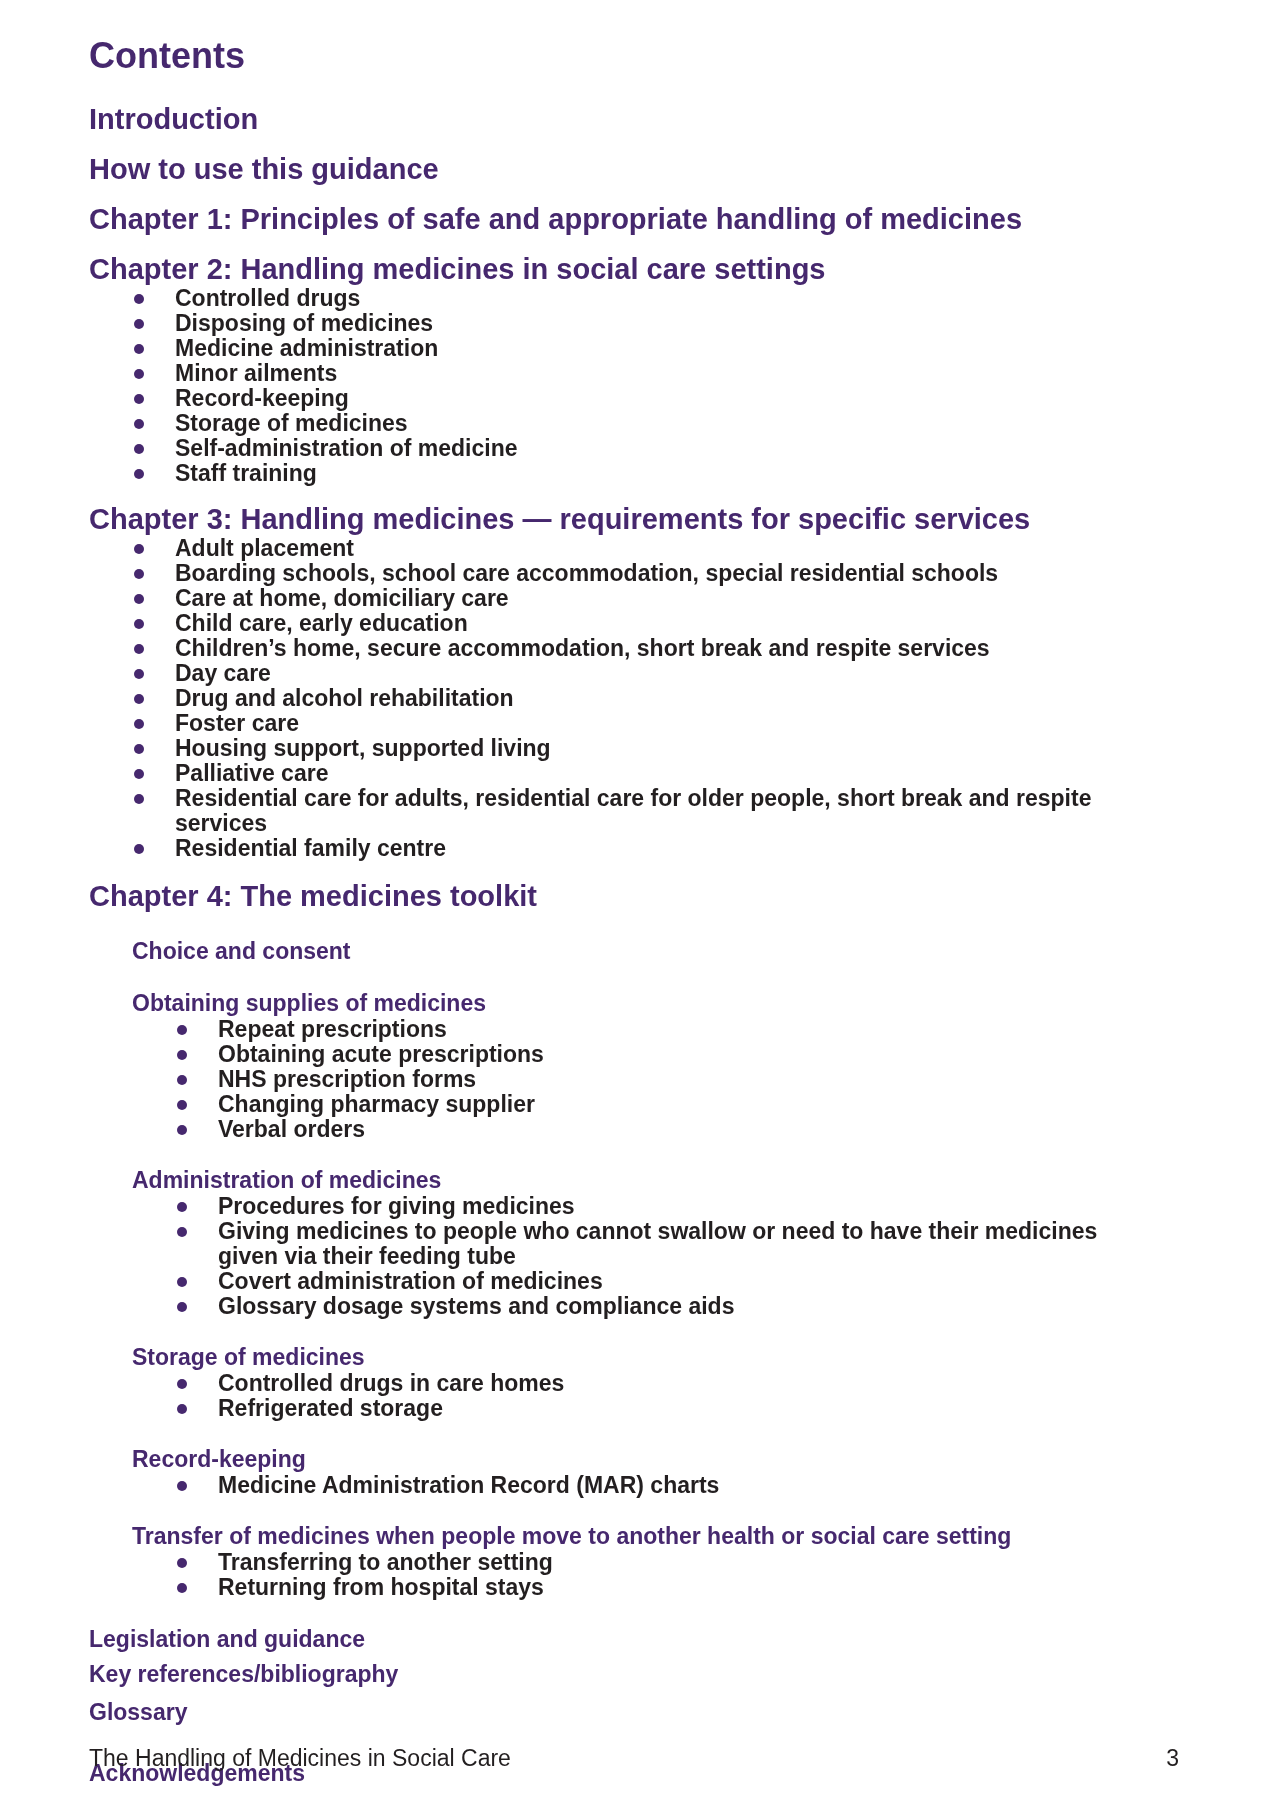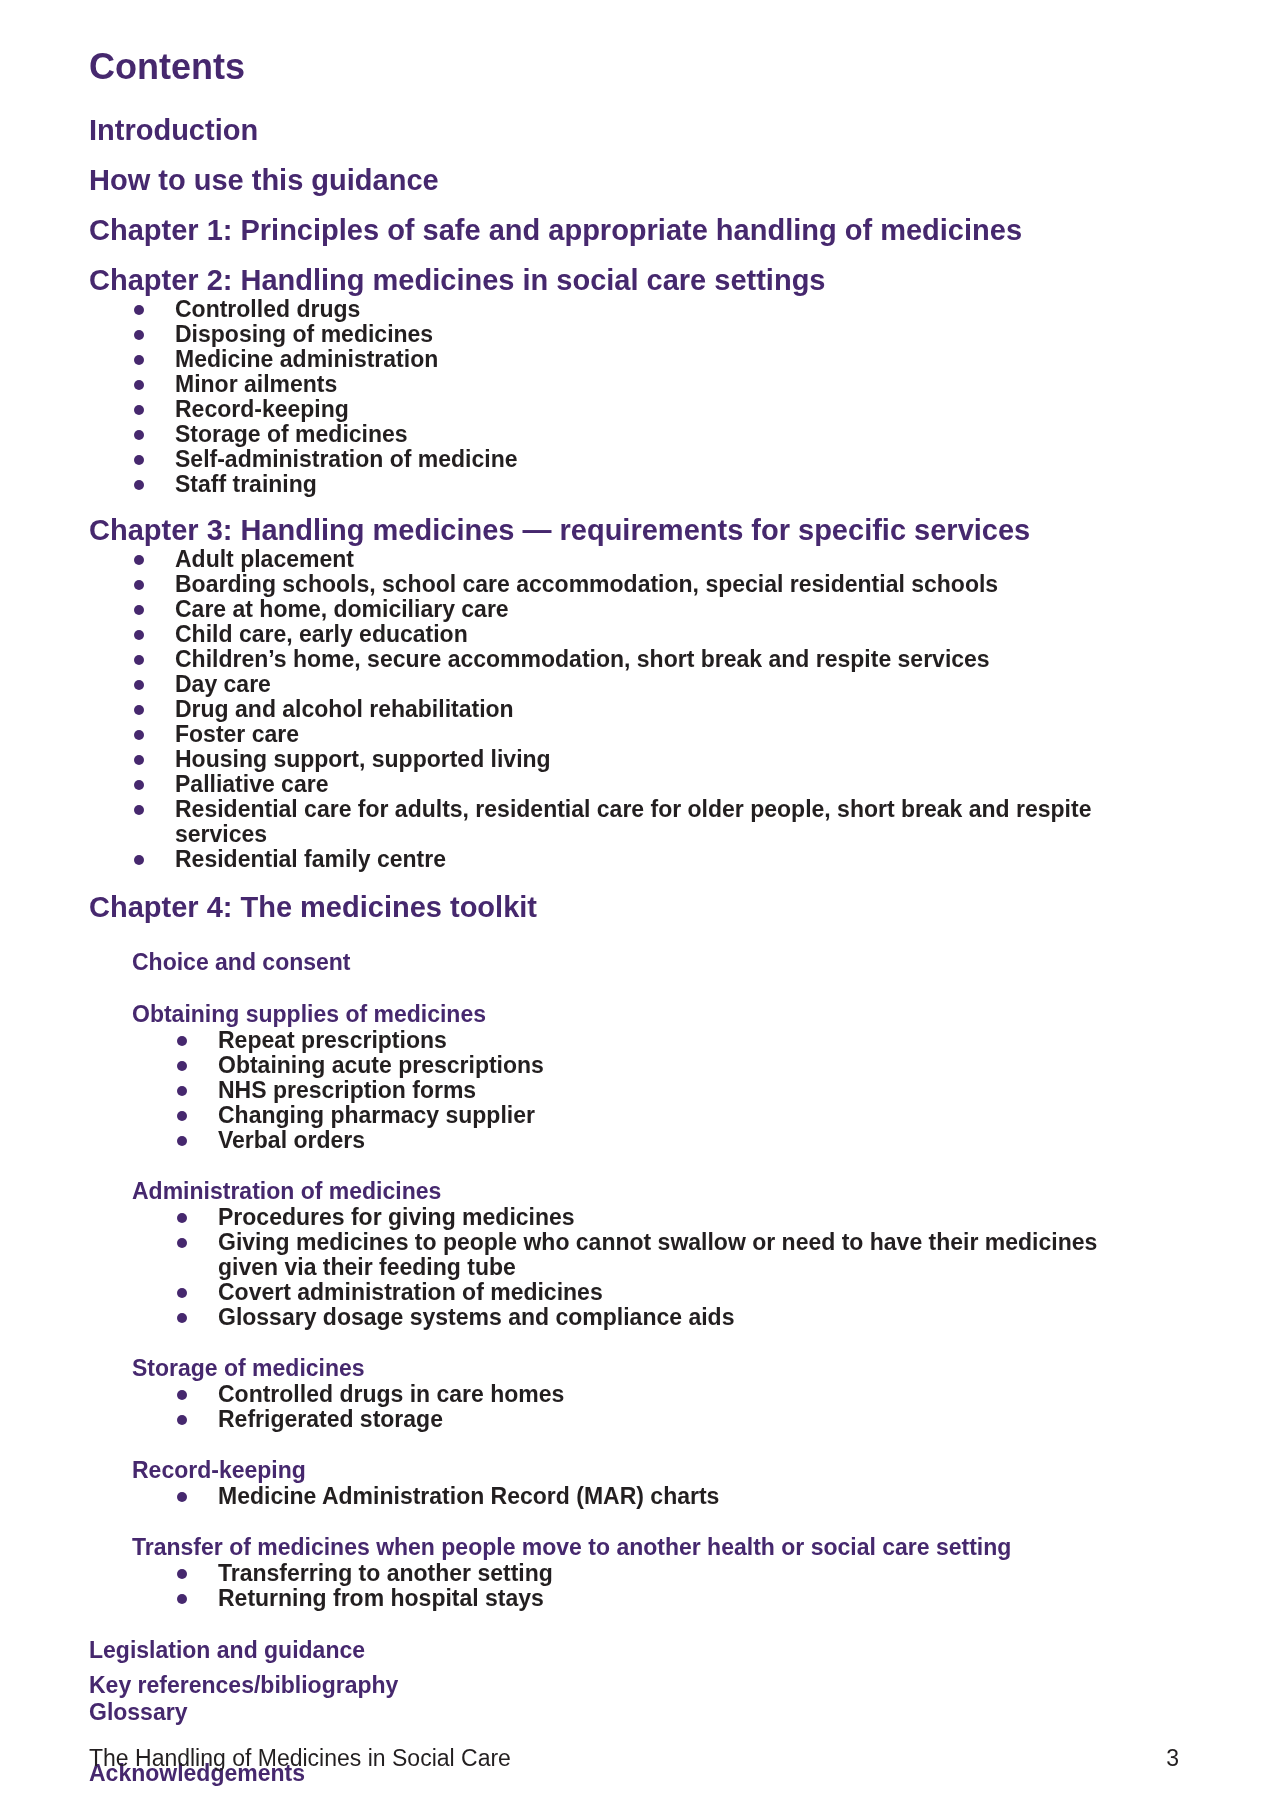--- a/index.html
+++ b/index.html
@@ -1,18 +1,18 @@
 <!DOCTYPE html>
 <html><head>
   <meta charset="utf-8">
   <style>
     html, body { margin: 0; padding: 0; background: #ffffff; }
     body { width: 1268px; height: 1800px; position: relative; overflow: hidden;
            font-family: "Liberation Sans", sans-serif; color: #231f20; }
-    .page { position: absolute; left: 89px; top: 45px; width: 1090px; }
+    .page { position: absolute; left: 89px; top: 34px; width: 1090px; }
     .purple { color: #46286e; }
     .title { font-size: 36px; font-weight: bold; margin: 0; line-height: 44px; }
     .h1 { font-size: 29px; font-weight: bold; margin: 0; line-height: 34px; }
     .h1.spaced { margin-top: 16px; }
     .h2 { font-size: 23px; font-weight: bold; margin: 0; line-height: 27px; }
     ul.bul { list-style: none; margin: 0; padding: 0; }
     ul.bul li { position: relative; font-size: 23px; line-height: 25px; padding-left: 86px; font-weight: bold; }
     ul.bul li::before { content: ""; position: absolute; left: 45px; top: 8px; width: 10px; height: 10px;
                         border-radius: 50%; background: #46286e; }
     .sub { margin-left: 43px; }
@@ -102,20 +102,20 @@
 
     <div class="h2 purple">Transfer of medicines when people move to another health or social care setting</div>
     <ul class="bul">
       <li>Transferring to another setting</li>
       <li>Returning from hospital stays</li>
     </ul>
   </div>
 
   <div class="h2 purple" style="margin-top:26px">Legislation and guidance</div>
   <div class="h2 purple" style="margin-top:8px">Key references/bibliography</div>
-  <div class="h2 purple" style="margin-top:0">Glossary</div>
+  <div class="h2 purple" style="margin-top:11px">Glossary</div>
   <div class="h2 purple" style="margin-top:34px">Acknowledgements</div>
 </div>
 
 <div class="footer">
   <span>The Handling of Medicines in Social Care</span>
   <span class="num">3</span>
 </div>
 
 </body></html>

